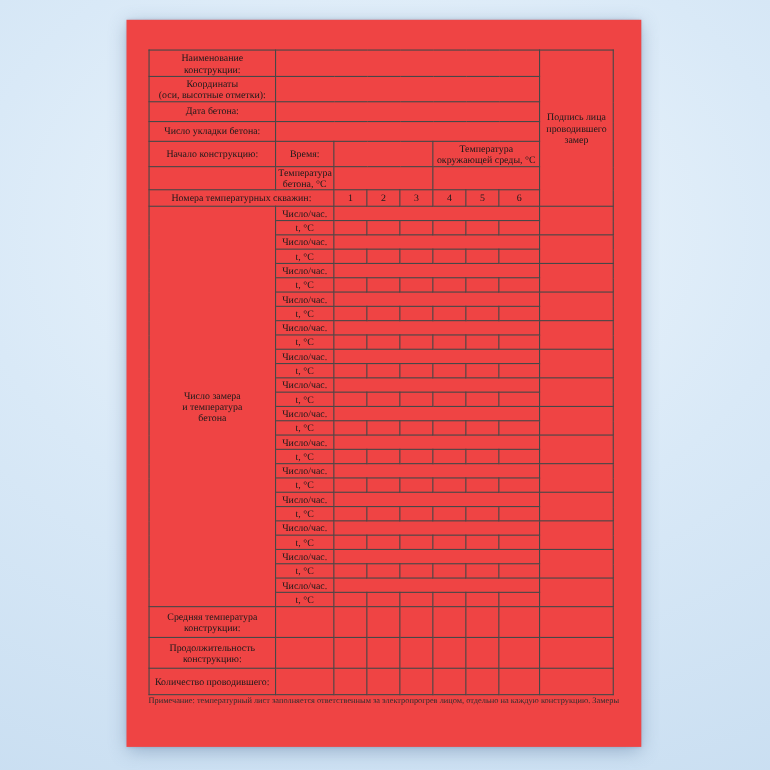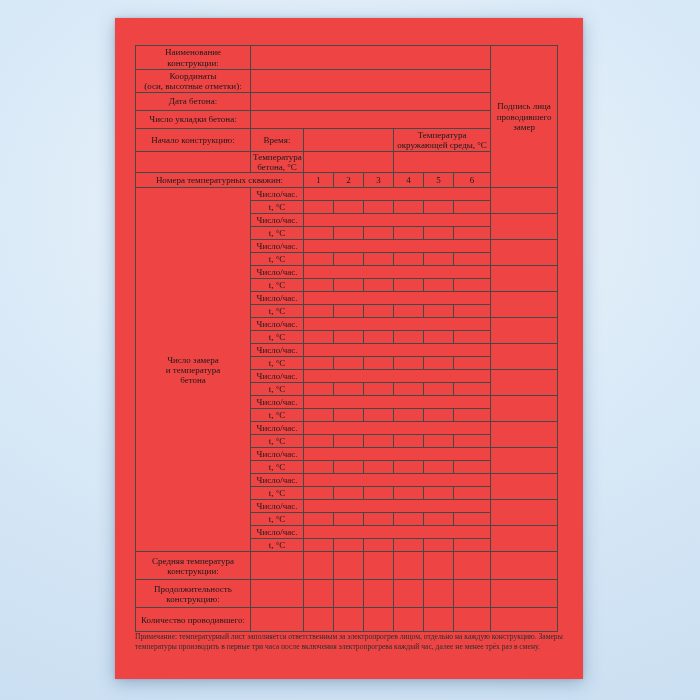--- a/index.html
+++ b/index.html
@@ -354,15 +354,14 @@
         <td></td>
         <td></td>
         <td></td>
         <td></td>
       </tr>
     </tbody>
   </table>
 
   <div class="note">
     <div>Примечание: температурный лист заполняется ответственным за электропрогрев лицом, отдельно на каждую конструкцию. Замеры</div>
-    <div>температуры производить в первые три часа после включения электропрогрева каждый час, далее не менее трёх раз в смену.</div>
   </div>
 </div>
 
 </body></html>

